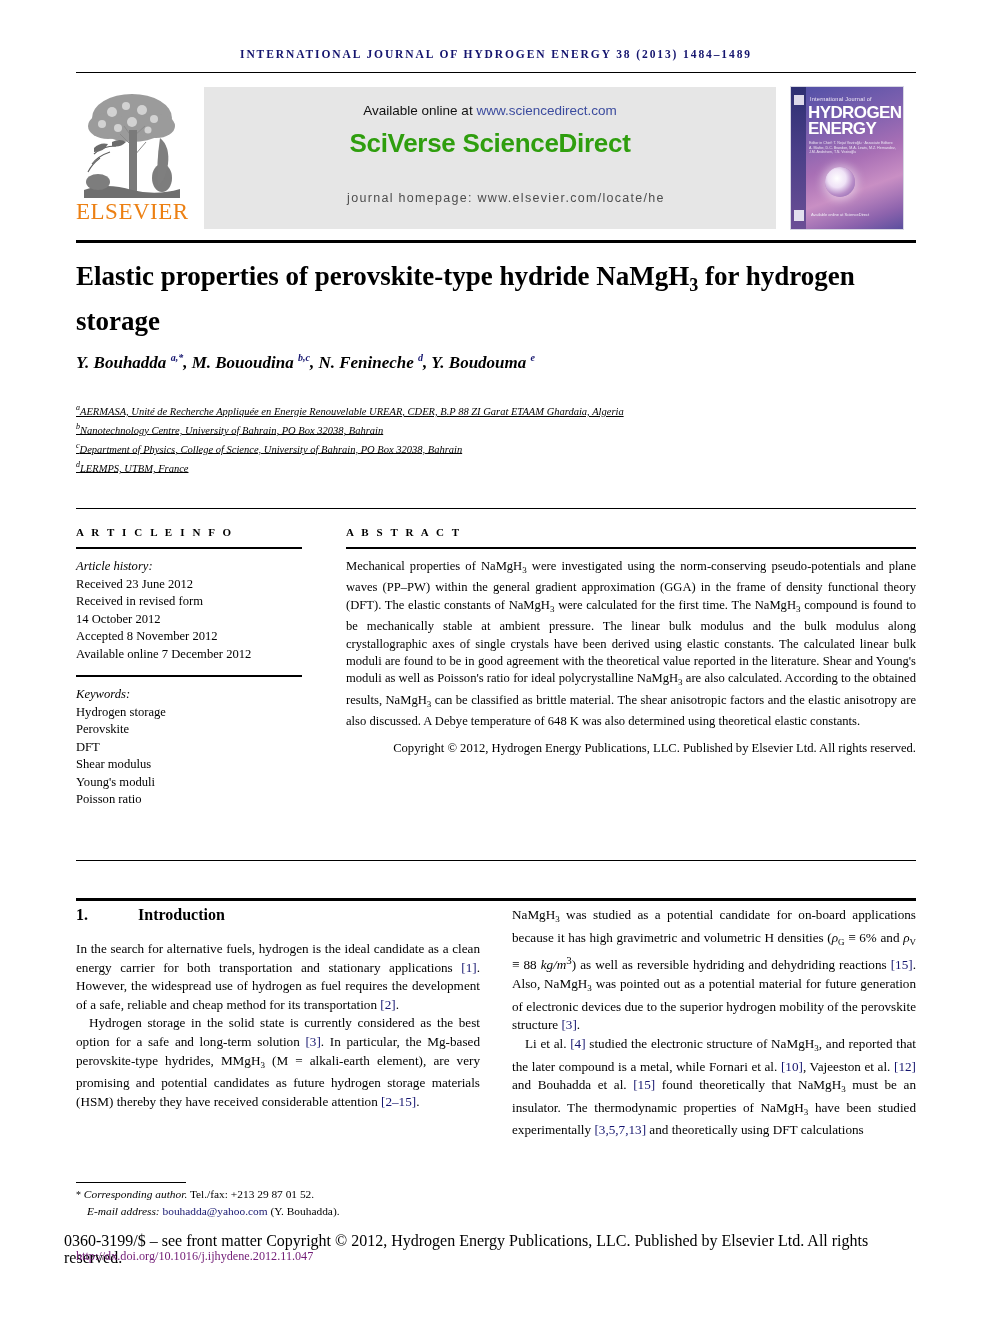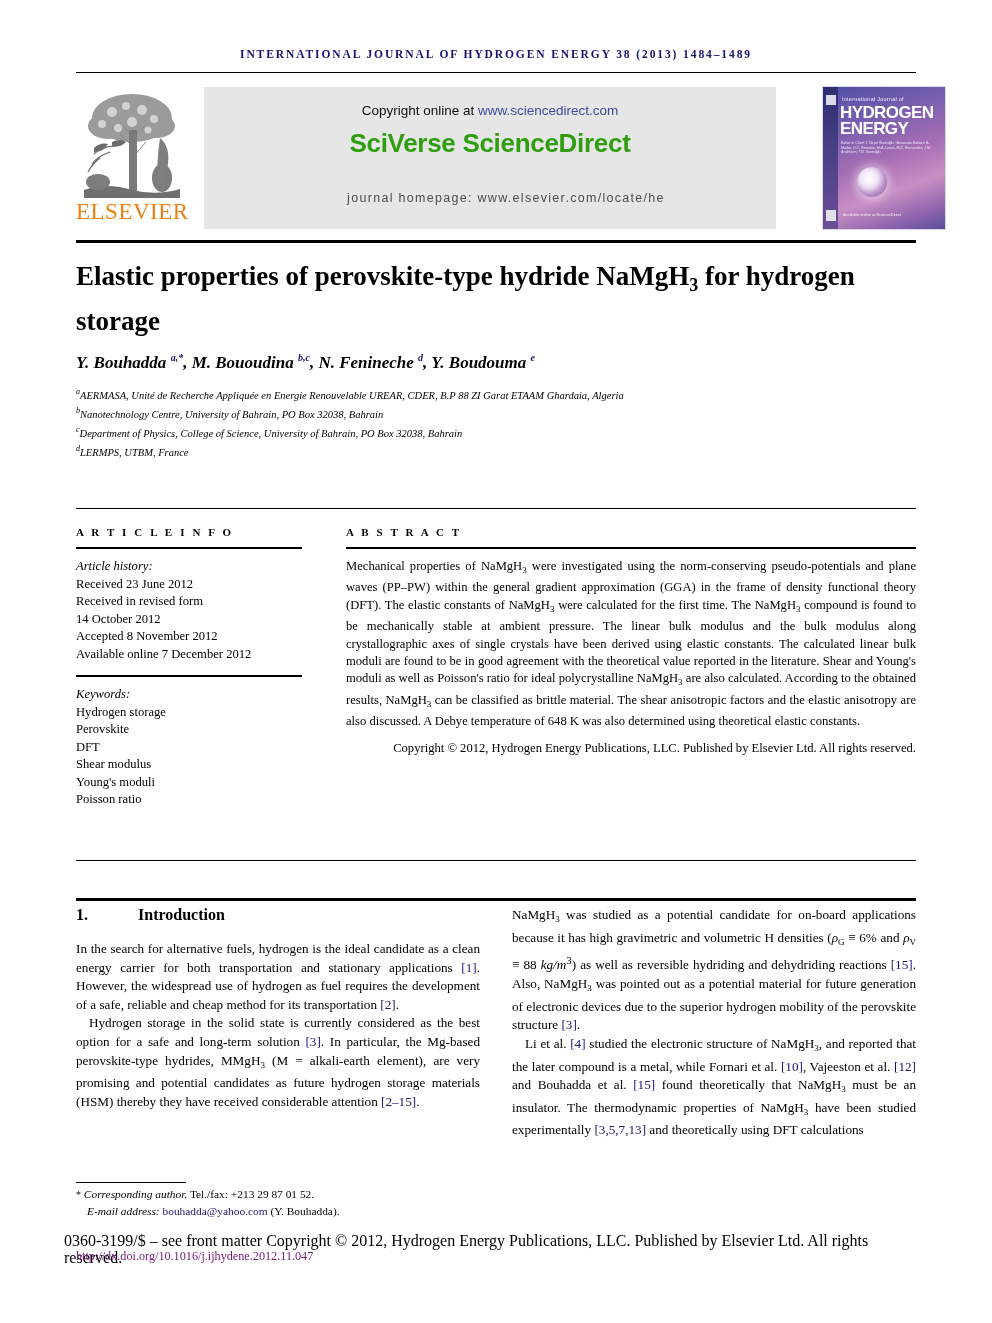--- a/index.html
+++ b/index.html
@@ -48,21 +48,21 @@
     font-family:"Liberation Sans",sans-serif;font-weight:bold;
     font-size:26px;color:#2f9e0e;letter-spacing:-0.3px;
   }
   .sd-home{
     position:absolute;left:0;top:104px;width:572px;text-align:center;
     font-family:"Liberation Sans",sans-serif;font-size:12.5px;color:#4d4d4d;
     letter-spacing:1.3px;
     margin-left:16px;
   }
   .cover{
-    position:absolute;left:746px;top:2px;width:124px;height:144px;
+    position:absolute;left:714px;top:2px;width:114px;height:144px;
     background:linear-gradient(160deg,#4e4fa6 0%, #7a5fae 28%, #a86fb5 52%, #c98fc4 70%, #8d63ad 88%, #5b4f9e 100%);
     overflow:hidden;border:1px solid #d8d8e4;box-sizing:border-box;
   }
   .cover .cv-top{
     position:absolute;left:19px;top:9px;right:4px;
     font-family:"Liberation Sans",sans-serif;font-size:5.6px;color:#efe9f6;
     letter-spacing:0.2px;
   }
   .cover .cv-h1{
     position:absolute;left:17px;top:18px;right:2px;
@@ -110,23 +110,23 @@
     font-size:27px;line-height:36px;color:#000;
   }
   .title sub{font-size:18px;}
   .authors{
     position:absolute;left:76px;top:352px;width:840px;
     font-family:"Liberation Serif",serif;font-weight:bold;font-style:italic;
     font-size:17px;color:#000;
   }
   .authors sup{color:#14146e;font-size:10px;font-style:italic;}
   .affils{
-    position:absolute;left:76px;top:384px;width:840px;
+    position:absolute;left:76px;top:400px;width:840px;
     font-family:"Liberation Serif",serif;font-style:italic;
-    font-size:10.5px;line-height:15.4px;color:#000;
+    font-size:10.5px;line-height:15.4px;color:#000;text-decoration:underline;
   }
   .affils sup{font-size:8px;}
 
   
   .rule-info{
     position:absolute;left:76px;top:508px;width:840px;height:1px;background:#000;
   }
   .col-info{position:absolute;left:76px;top:526px;width:226px;}
   .col-abs{position:absolute;left:346px;top:526px;width:570px;}
   .sec-head{
@@ -235,21 +235,21 @@
             <path d="M12 62 q6 -6 14 -4 q-4 8 -14 8 z"></path>
             <path d="M30 56 q8 -4 14 0 q-6 6 -14 4 z"></path>
           </g>
           <path d="M78 52 q10 8 8 26 q-2 16 -10 22 q-2 -22 2 -48 z" fill="#7f7f7f"></path>
         </svg>
       </div>
       <div class="elsevier-word">ELSEVIER</div>
     </div>
 
     <div class="sd-box">
-      <div class="sd-avail"><span>Copyright online at </span><span class="lnk">www.sciencedirect.com</span></div>
+      <div class="sd-avail"><span>Available online at </span><span class="lnk">www.sciencedirect.com</span></div>
       <div class="sd-title">SciVerse ScienceDirect</div>
       <div class="sd-home">journal homepage: www.elsevier.com/locate/he</div>
     </div>
 
     <div class="cover">
       <div class="cv-spine"></div>
       <div class="cv-spine-ico"></div>
       <div class="cv-he"></div>
       <div class="cv-top">International Journal of</div>
       <div class="cv-h1">HYDROGEN</div>

